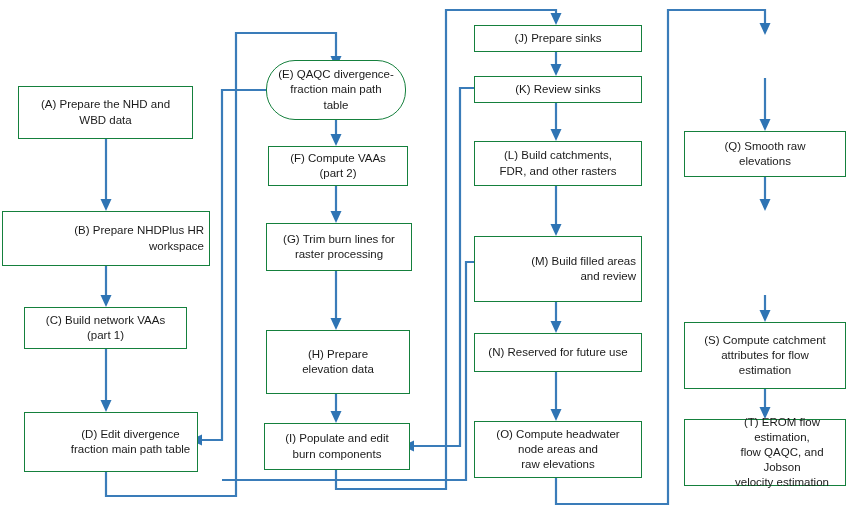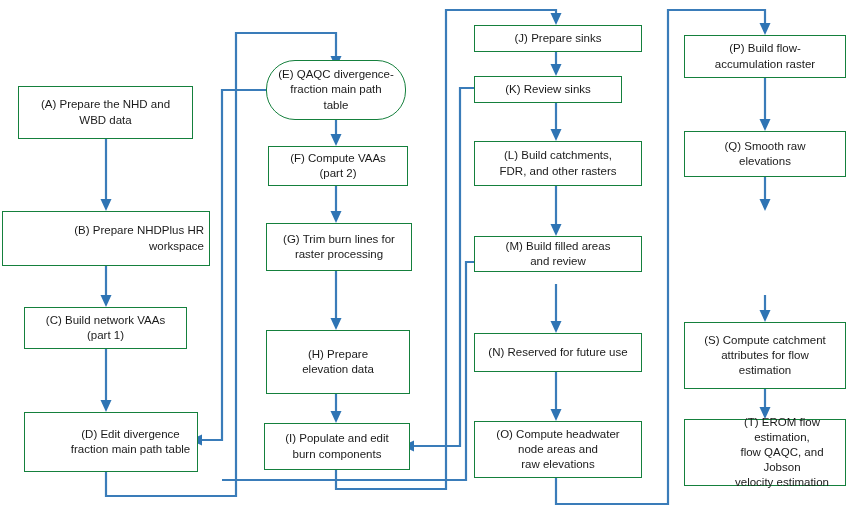--- a/index.html
+++ b/index.html
@@ -167,44 +167,40 @@
 elevation data</span>
   </div>
   <div class="node" style="left:264px; top:423px; width:146px; height:47px;">
     <span class="node-label">(I) Populate and edit
 burn components</span>
   </div>
 
   <div class="node" style="left:474px; top:25px; width:168px; height:27px;">
     <span class="node-label">(J) Prepare sinks</span>
   </div>
-  <div class="node" style="left:474px; top:76px; width:148px; height:27px;">
+  <div class="node" style="left:474px; top:76px; width:168px; height:27px;">
     <span class="node-label">(K) Review sinks</span>
   </div>
   <div class="node" style="left:474px; top:141px; width:168px; height:45px;">
     <span class="node-label">(L) Build catchments,
 FDR, and other rasters</span>
   </div>
-  <div class="node" style="left:474px; top:236px; width:168px; height:36px;">
+  <div class="node" style="left:474px; top:236px; width:168px; height:66px;text-align:right;">
     <span class="node-label">(M) Build filled areas
 and review</span>
   </div>
   <div class="node" style="left:474px; top:333px; width:168px; height:39px;">
     <span class="node-label">(N) Reserved for future use</span>
   </div>
   <div class="node" style="left:474px; top:421px; width:168px; height:57px;">
     <span class="node-label">(O) Compute headwater
 node areas and
 raw elevations</span>
   </div>
 
-  <div class="node" style="left:684px; top:35px; width:162px; height:43px;">
-    <span class="node-label">(P) Build flow-
-accumulation raster</span>
-  </div>
   <div class="node" style="left:684px; top:131px; width:162px; height:46px;">
     <span class="node-label">(Q) Smooth raw
 elevations</span>
   </div>
   <div class="node" style="left:684px; top:322px; width:162px; height:67px;">
     <span class="node-label">(S) Compute catchment
 attributes for flow
 estimation</span>
   </div>
   <div class="node" style="left:684px; top:419px; width:162px; height:67px;padding-left:39px;">

